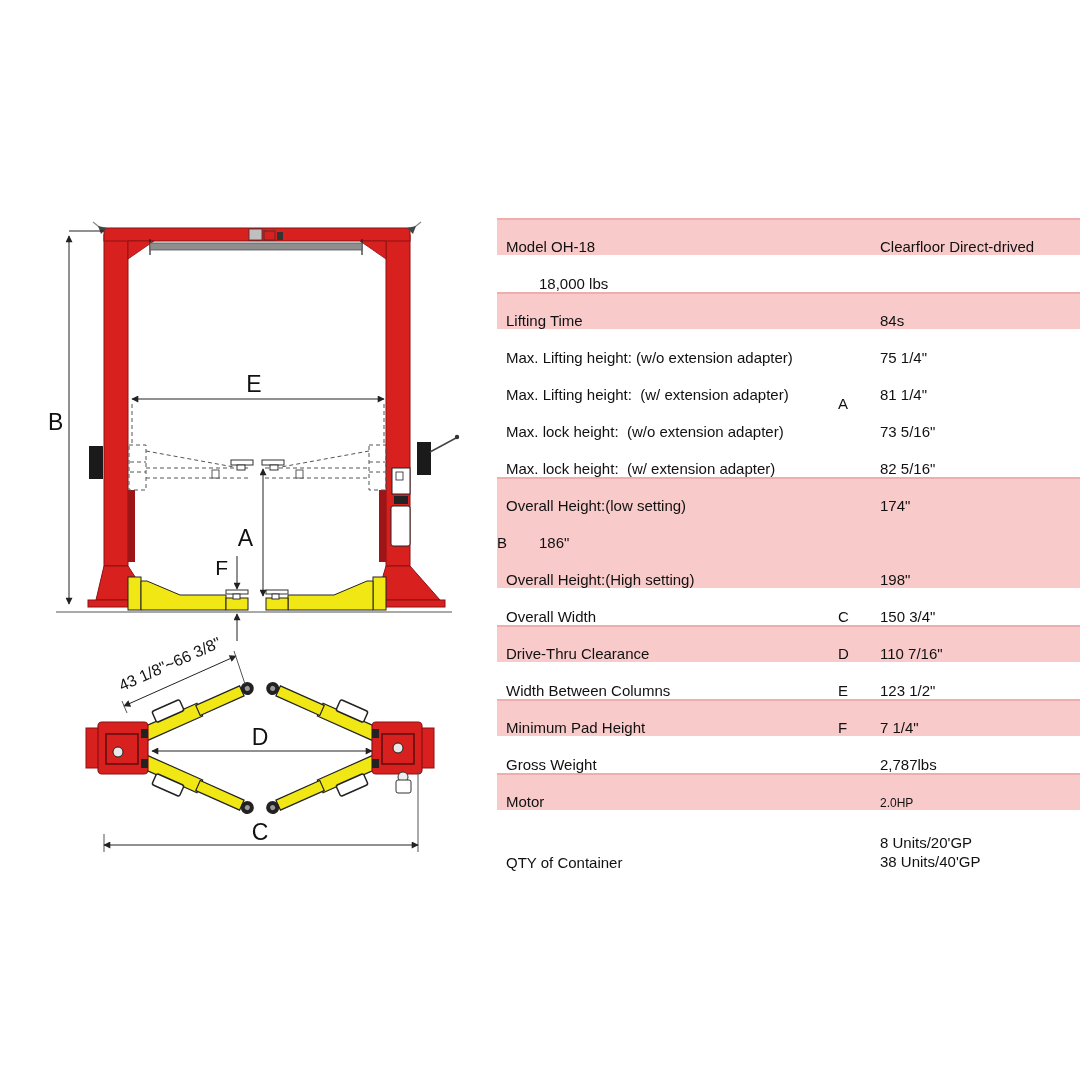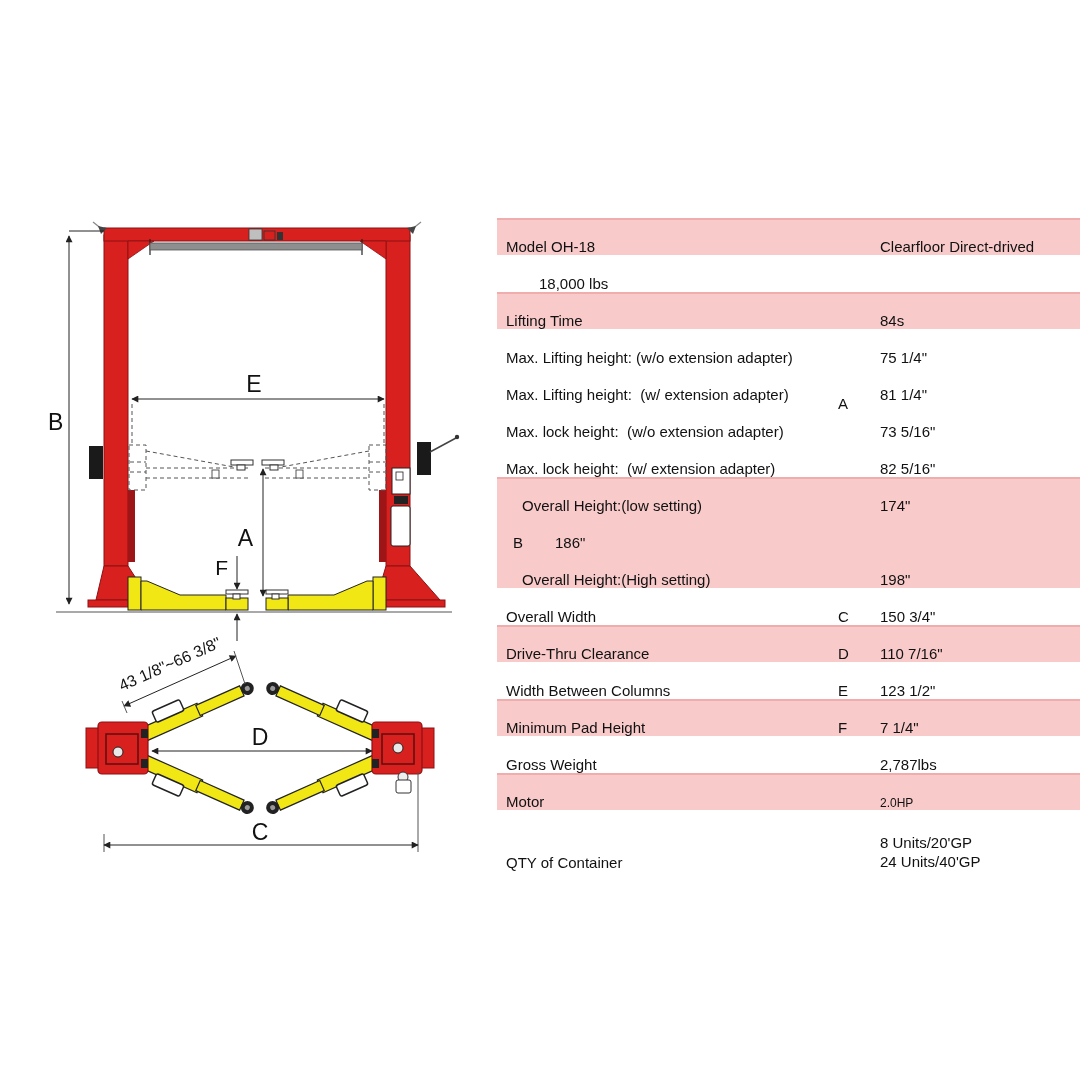--- a/index.html
+++ b/index.html
@@ -7,21 +7,21 @@
           font-family:"Liberation Sans", sans-serif;color:#111;}
   .diagram-svg{position:absolute;left:0;top:0;}
   
   .spec-table{position:absolute;left:497px;top:218px;width:583px;font-size:15px;color:#111;}
   .row{display:flex;align-items:flex-end;height:37px;background:#fff;}
   .row .lbl{flex:1;padding-left:9px;white-space:pre-wrap;}
   .row .ltr{width:42px;}
   .row .val{width:200px;}
   .pink{background:#f9caca;box-shadow:inset 0 2px 0 #efadad;}
   .pink-block{background:#f9caca;box-shadow:inset 0 2px 0 #efadad;}
-  .pink-block .row{background:transparent;padding-left:16px;}
+  .pink-block .row{background:transparent;}
   .grp-a{position:relative;}
   .grp-a .letter-overlay{position:absolute;left:341px;top:0;width:42px;height:100%;
                          display:flex;align-items:center;}
   .row.tall{height:61px;}
   .val .line{line-height:19px;}
   .val.big{font-size:12px;}
 </style>
 </head>
 <body>
 
@@ -311,18 +311,18 @@
     <div class="row pink">
       <span class="lbl">Motor</span>
       <span class="ltr"></span>
       <span class="val big">2.0HP</span>
     </div>
     <div class="row tall">
       <span class="lbl">QTY of Container</span>
       <span class="ltr"></span>
       <span class="val">
         <div class="line">8 Units/20'GP</div>
-        <div class="line">24 Units/40'GP</div>
+        <div class="line">38 Units/40'GP</div>
       </span>
     </div>
 
   </div>
 </div>
 
 </body></html>

